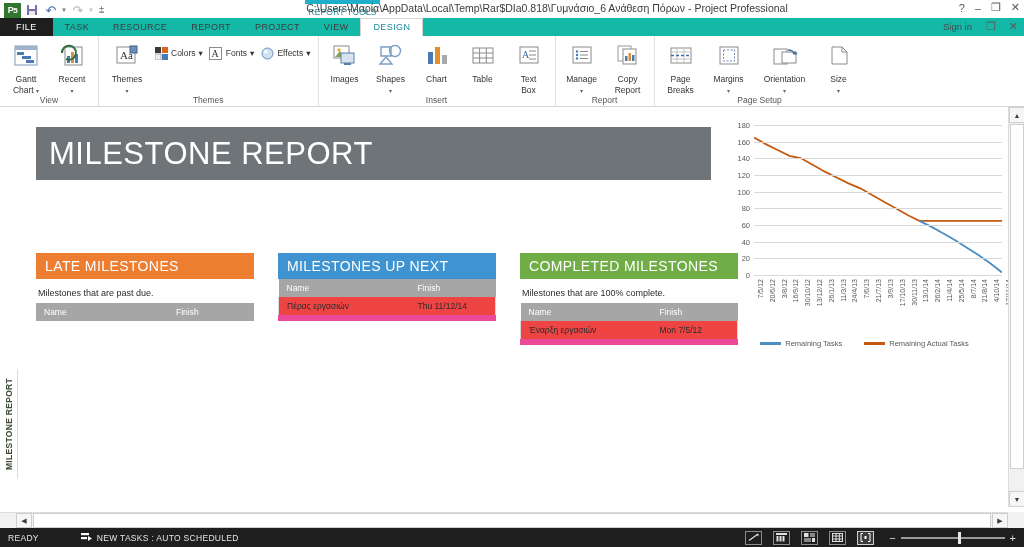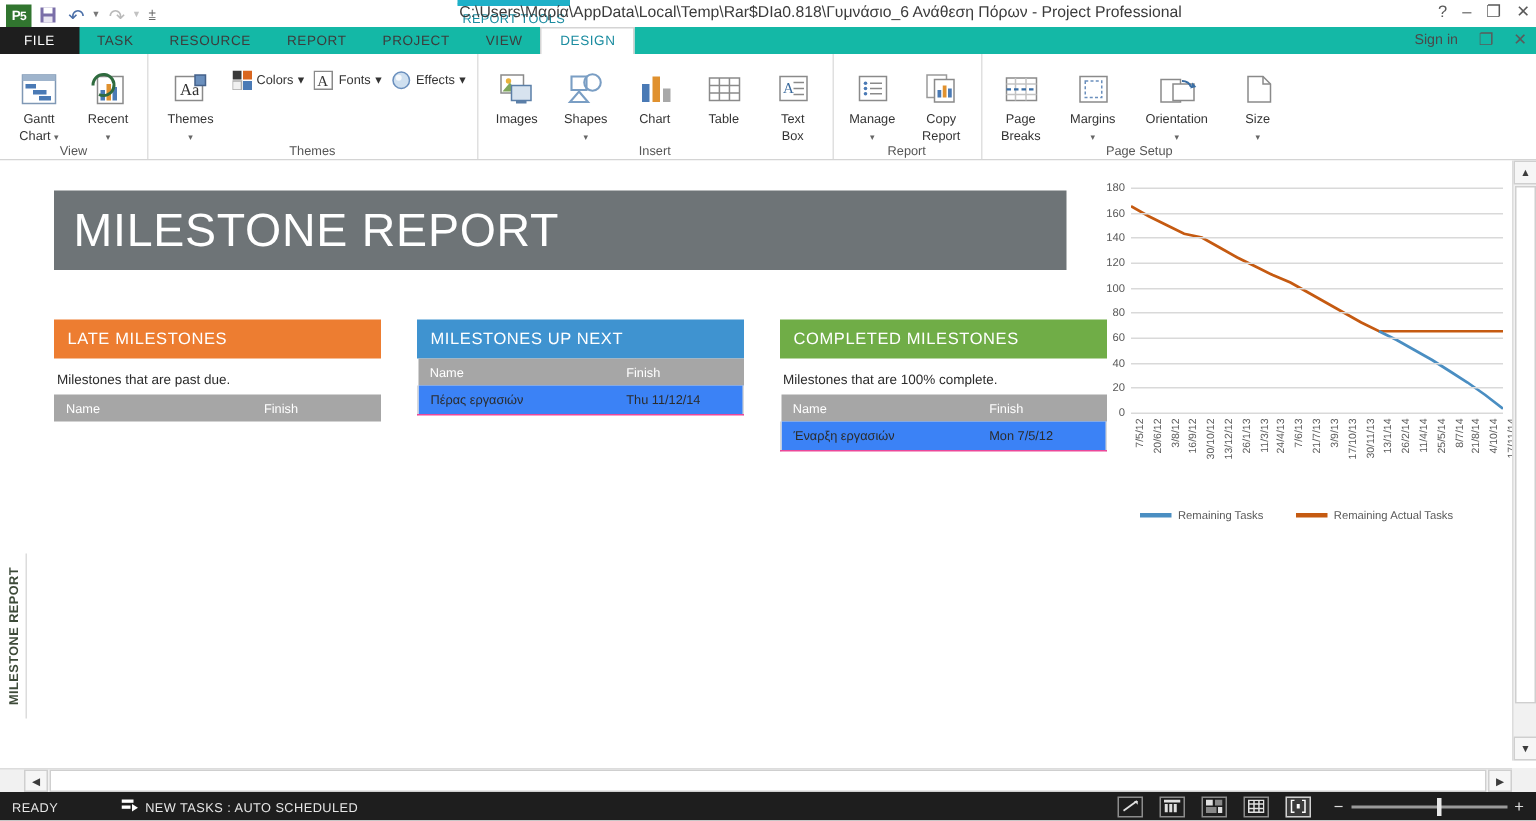--- a/index.html
+++ b/index.html
@@ -98,21 +98,21 @@
   }
   .rgroup-body { display: flex; align-items: flex-start; gap: 2px; flex: 1; padding-top: 2px;}
   .rgroup-title {
     text-align: center; font-size: 8.5px; color: #555; padding-bottom: 2px;
   }
   .bigbtn {
     width: 44px; display: flex; flex-direction: column; align-items: center;
     font-size: 8.5px; color: #333; line-height: 10px; text-align: center;
     padding-top: 2px;
   }
-  .bigbtn .gl { height: 30px; display: flex; align-items: flex-end; justify-content: center; }
+  .bigbtn .gl { height: 30px; display: flex; align-items: flex-start; justify-content: center; }
   .bigbtn .cap { padding-top: 1px; }
   .bigbtn .carat { font-size: 6px; color: #666; line-height: 6px; }
   .smallcol { display: flex; flex-direction: row; gap: 2px; padding-top: 4px; }
   .smallbtn {
     display: flex; align-items: center; gap: 3px;
     font-size: 8.5px; color: #333; padding: 1px 3px 1px 1px;
   }
   .smallbtn .gl { width: 14px; height: 14px; display: flex; align-items: center; justify-content: center; }
 
   
@@ -140,35 +140,36 @@
     display: flex; align-items: center;
   }
   .report-title span {
     color: #ffffff; font-size: 31px; letter-spacing: .5px;
     padding-left: 13px; font-weight: 300;
   }
   .cards { position: absolute; left: 36px; top: 106px; display: flex; gap: 24px; }
   .card { width: 218px; }
   .card-head {
     height: 26px; display: flex; align-items: center;
-    color: #fff; font-size: 11px; letter-spacing: .4px;
+    color: #fff; font-size: 14px; letter-spacing: .4px;
     padding-left: 9px;
+    margin-top: 40px;
   }
   .card-desc { font-size: 9px; color: #2b2b2b; padding: 9px 0 5px 2px; }
   .tbl { width: 100%; border-collapse: collapse; }
   .tbl th {
     background: #a6a6a6; color: #ffffff; font-size: 8.5px; font-weight: normal;
     text-align: left; padding: 4px 0 4px 8px; height: 17px;
   }
   .tbl th.col2, .tbl td.col2 { width: 86px; }
   .tbl td {
-    background: #3b82f6; font-size: 8.5px; color: #2b2b2b;
+    background: #ef4444; font-size: 8.5px; color: #2b2b2b;
     padding: 4px 0 4px 8px; height: 19px;
     border-left: 1px solid #d9d9d9; border-right: 1px solid #d9d9d9;
-    border-bottom: 1px solid #ec4899;
+    border-bottom: 6px solid #ec4899;
   }
   .tbl td.col1 { border-right: none; }
   .tbl td.col2 { border-left: none; }
   .card.late .tbl th { }
 
   
   .chartbox {
     position: absolute; left: 722px; top: 10px;
     width: 285px; height: 320px;
   }

